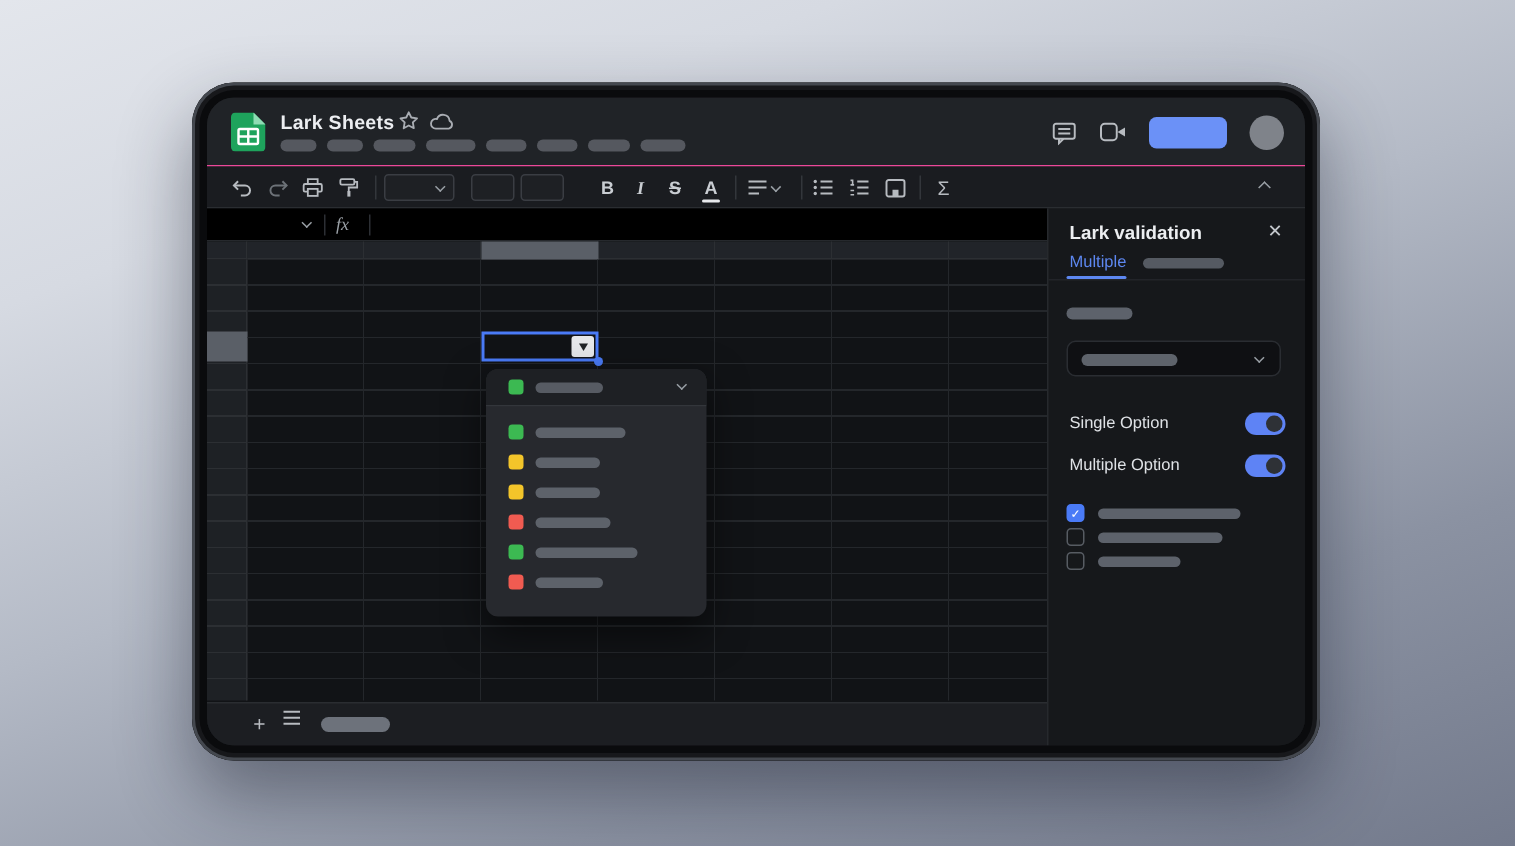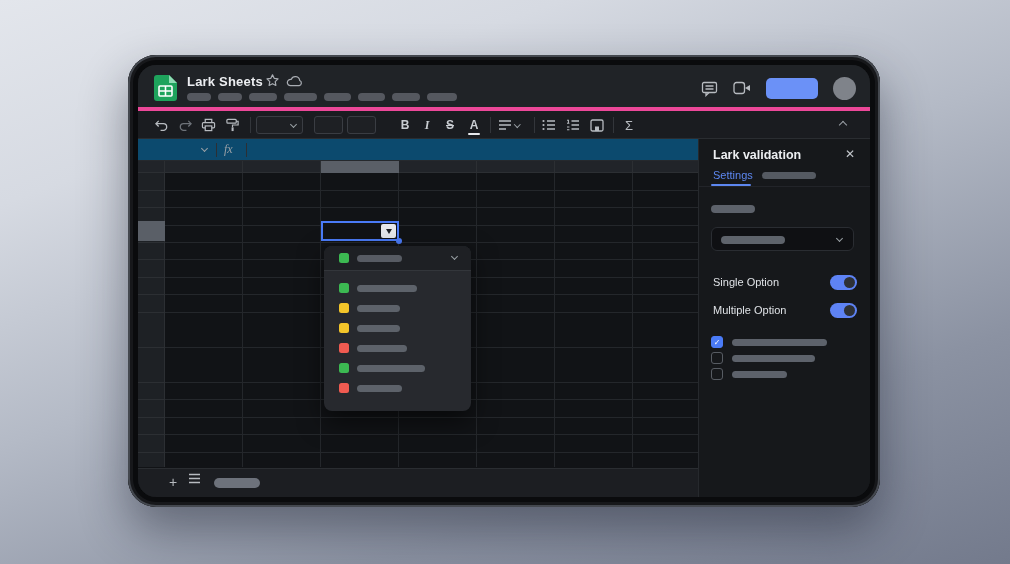--- a/index.html
+++ b/index.html
@@ -11,21 +11,21 @@
 
   
   .tablet { position:absolute; left:128px; top:55px; width:752px; height:452px;
     background:#0a0b0d; border-radius:28px;
     box-shadow:0 22px 48px rgba(22,27,42,.45), inset 0 0 0 2px #44484f, inset 0 0 0 5px #17181b; }
   .screen { position:absolute; left:10px; top:10px; right:10px; bottom:10px;
     border-radius:18px; overflow:hidden; background:#17191c; }
 
   
   .hdr { position:absolute; left:0; top:0; right:0; height:46px; background:#202327;
-    border-bottom:4px solid #ec4899; }
+    border-bottom:1px solid #ec4899; }
   .sheet-icon { position:absolute; left:16px; top:10px; }
   .hdr-title { position:absolute; left:49px; top:9px; font-size:13px; font-weight:700; color:#eceef1; letter-spacing:.2px; }
   .hdr-star { position:absolute; left:127px; top:8px; }
   .hdr-cloud { position:absolute; left:148px; top:9px; }
   .menu-pills { position:absolute; left:49px; top:28px; display:flex; gap:7px; align-items:center; }
   .pill { display:inline-block; height:7px; border-radius:4px; background:#575b63; }
   .mpill { height:8px; background:#55585f; border-radius:4px; }
   .hdr-right { position:absolute; right:14px; top:0; height:46px; display:flex; align-items:center; gap:15px; }
   .share-btn { width:52px; height:21px; border-radius:5px; background:#6b91f7; border:none; }
   .avatar { width:23px; height:23px; border-radius:50%; background:#7f838a; }
@@ -39,21 +39,21 @@
   .tdiv { position:absolute; top:6px; width:1px; height:16px; background:#33363b; }
   .tbox { position:absolute; top:5px; height:18px; border:1px solid #3a3d43; border-radius:3px; background:#1e2024; }
   .chev { display:inline-block; width:6px; height:6px; border-right:1.4px solid #9aa0a6; border-bottom:1.4px solid #9aa0a6; transform:rotate(45deg); }
   .chev.up { transform:rotate(-135deg); }
   .a-underline { position:absolute; left:4px; bottom:4px; width:12px; height:2px; background:#e8eaed; border-radius:1px; }
 
   
   .content { position:absolute; left:0; top:74px; right:0; bottom:0; }
   .left-zone { position:absolute; left:0; top:0; width:560px; bottom:0; background:#111316; }
 
-  .fbar { position:absolute; left:0; top:0; width:560px; height:22px; background:#0c4a6e; border-bottom:1px solid #26292d;padding-left:38px; }
+  .fbar { position:absolute; left:0; top:0; width:560px; height:22px; background:#000000; border-bottom:1px solid #26292d;padding-left:38px; }
   .fbar .chev { position:absolute; left:64px; top:7px; width:5px; height:5px; }
   .fx { position:absolute; left:86px; top:3px; font-style:italic; font-family:"Liberation Serif", serif;
     font-size:12px; color:#9aa0a6; }
   .fdiv { position:absolute; top:4px; width:1px; height:14px; background:#2c2f34; }
 
   .corner { position:absolute; left:0; top:22px; width:27px; height:12px; background:#212429; border-right:1px solid #2c2f33; border-bottom:1px solid #2c2f33; }
   .colhdr { position:absolute; left:27px; top:22px; width:533px; height:12px; background:#212429; border-bottom:1px solid #2c2f33;
     background-image:repeating-linear-gradient(to right, transparent 0 77px, #2c2f33 77px 78px); }
   .colhdr-hl { position:absolute; left:156px; top:0; width:78px; height:12px; background:#5a5f67; }
   .rowhdr { position:absolute; left:0; top:34px; width:27px; height:294px; background:#1e2125; border-right:1px solid #2c2f33;
@@ -318,21 +318,21 @@
                   <path d="M1 1.5h11M1 5.5h11M1 9.5h11" stroke="#b7bbc0" stroke-width="1.4"></path>
                 </svg>
             </span>
             <span class="tab-pill" style="width: 46px;"></span>
           </div>
         </div>
 
         <div class="panel">
           <span class="p-title">Lark validation</span>
           <span class="p-close">✕</span>
-          <span class="p-tab">Settings</span>
+          <span class="p-tab">Multiple</span>
           <span class="p-tab-line"></span>
           <span class="pill p-tab-pill" style="width: 54px;"></span>
           <span class="p-divider"></span>
           <span class="pill p-label-pill" style="width: 44px;"></span>
           <div class="p-select">
             <span class="pill" style="width: 64px;"></span>
             <span class="chev"></span>
           </div>
 
           <div class="p-toggle-row" style="top:136px">

